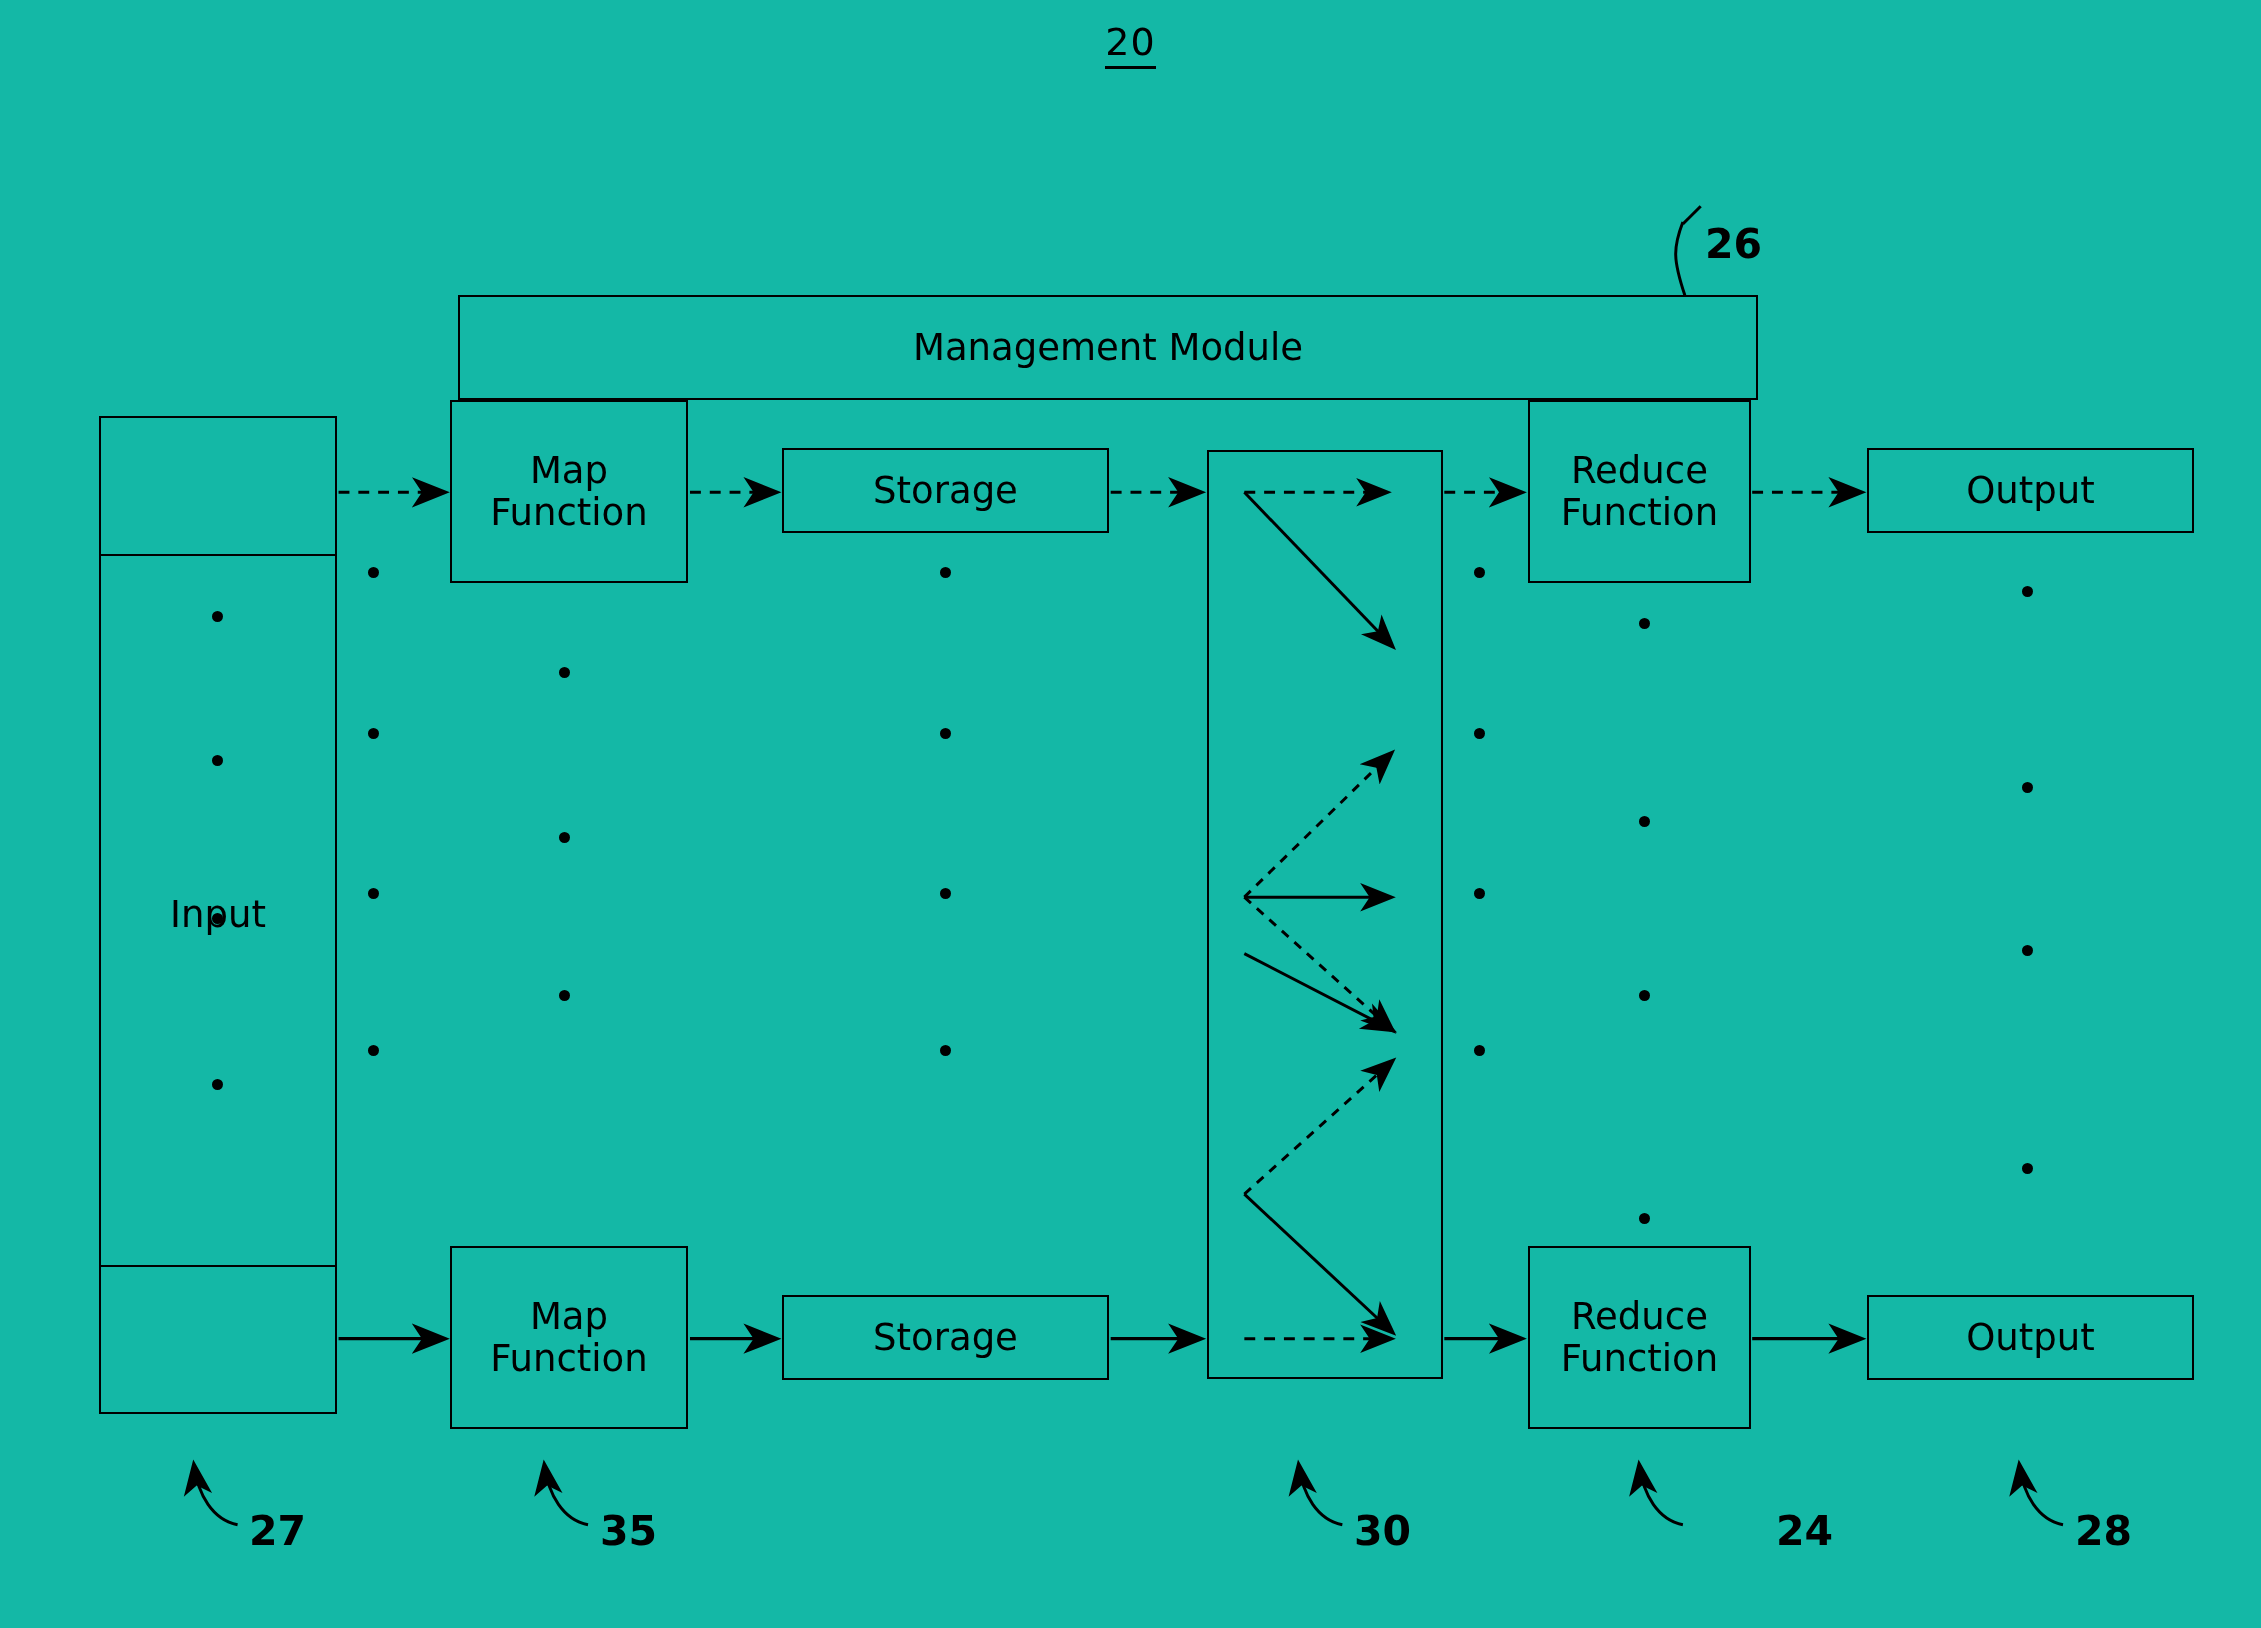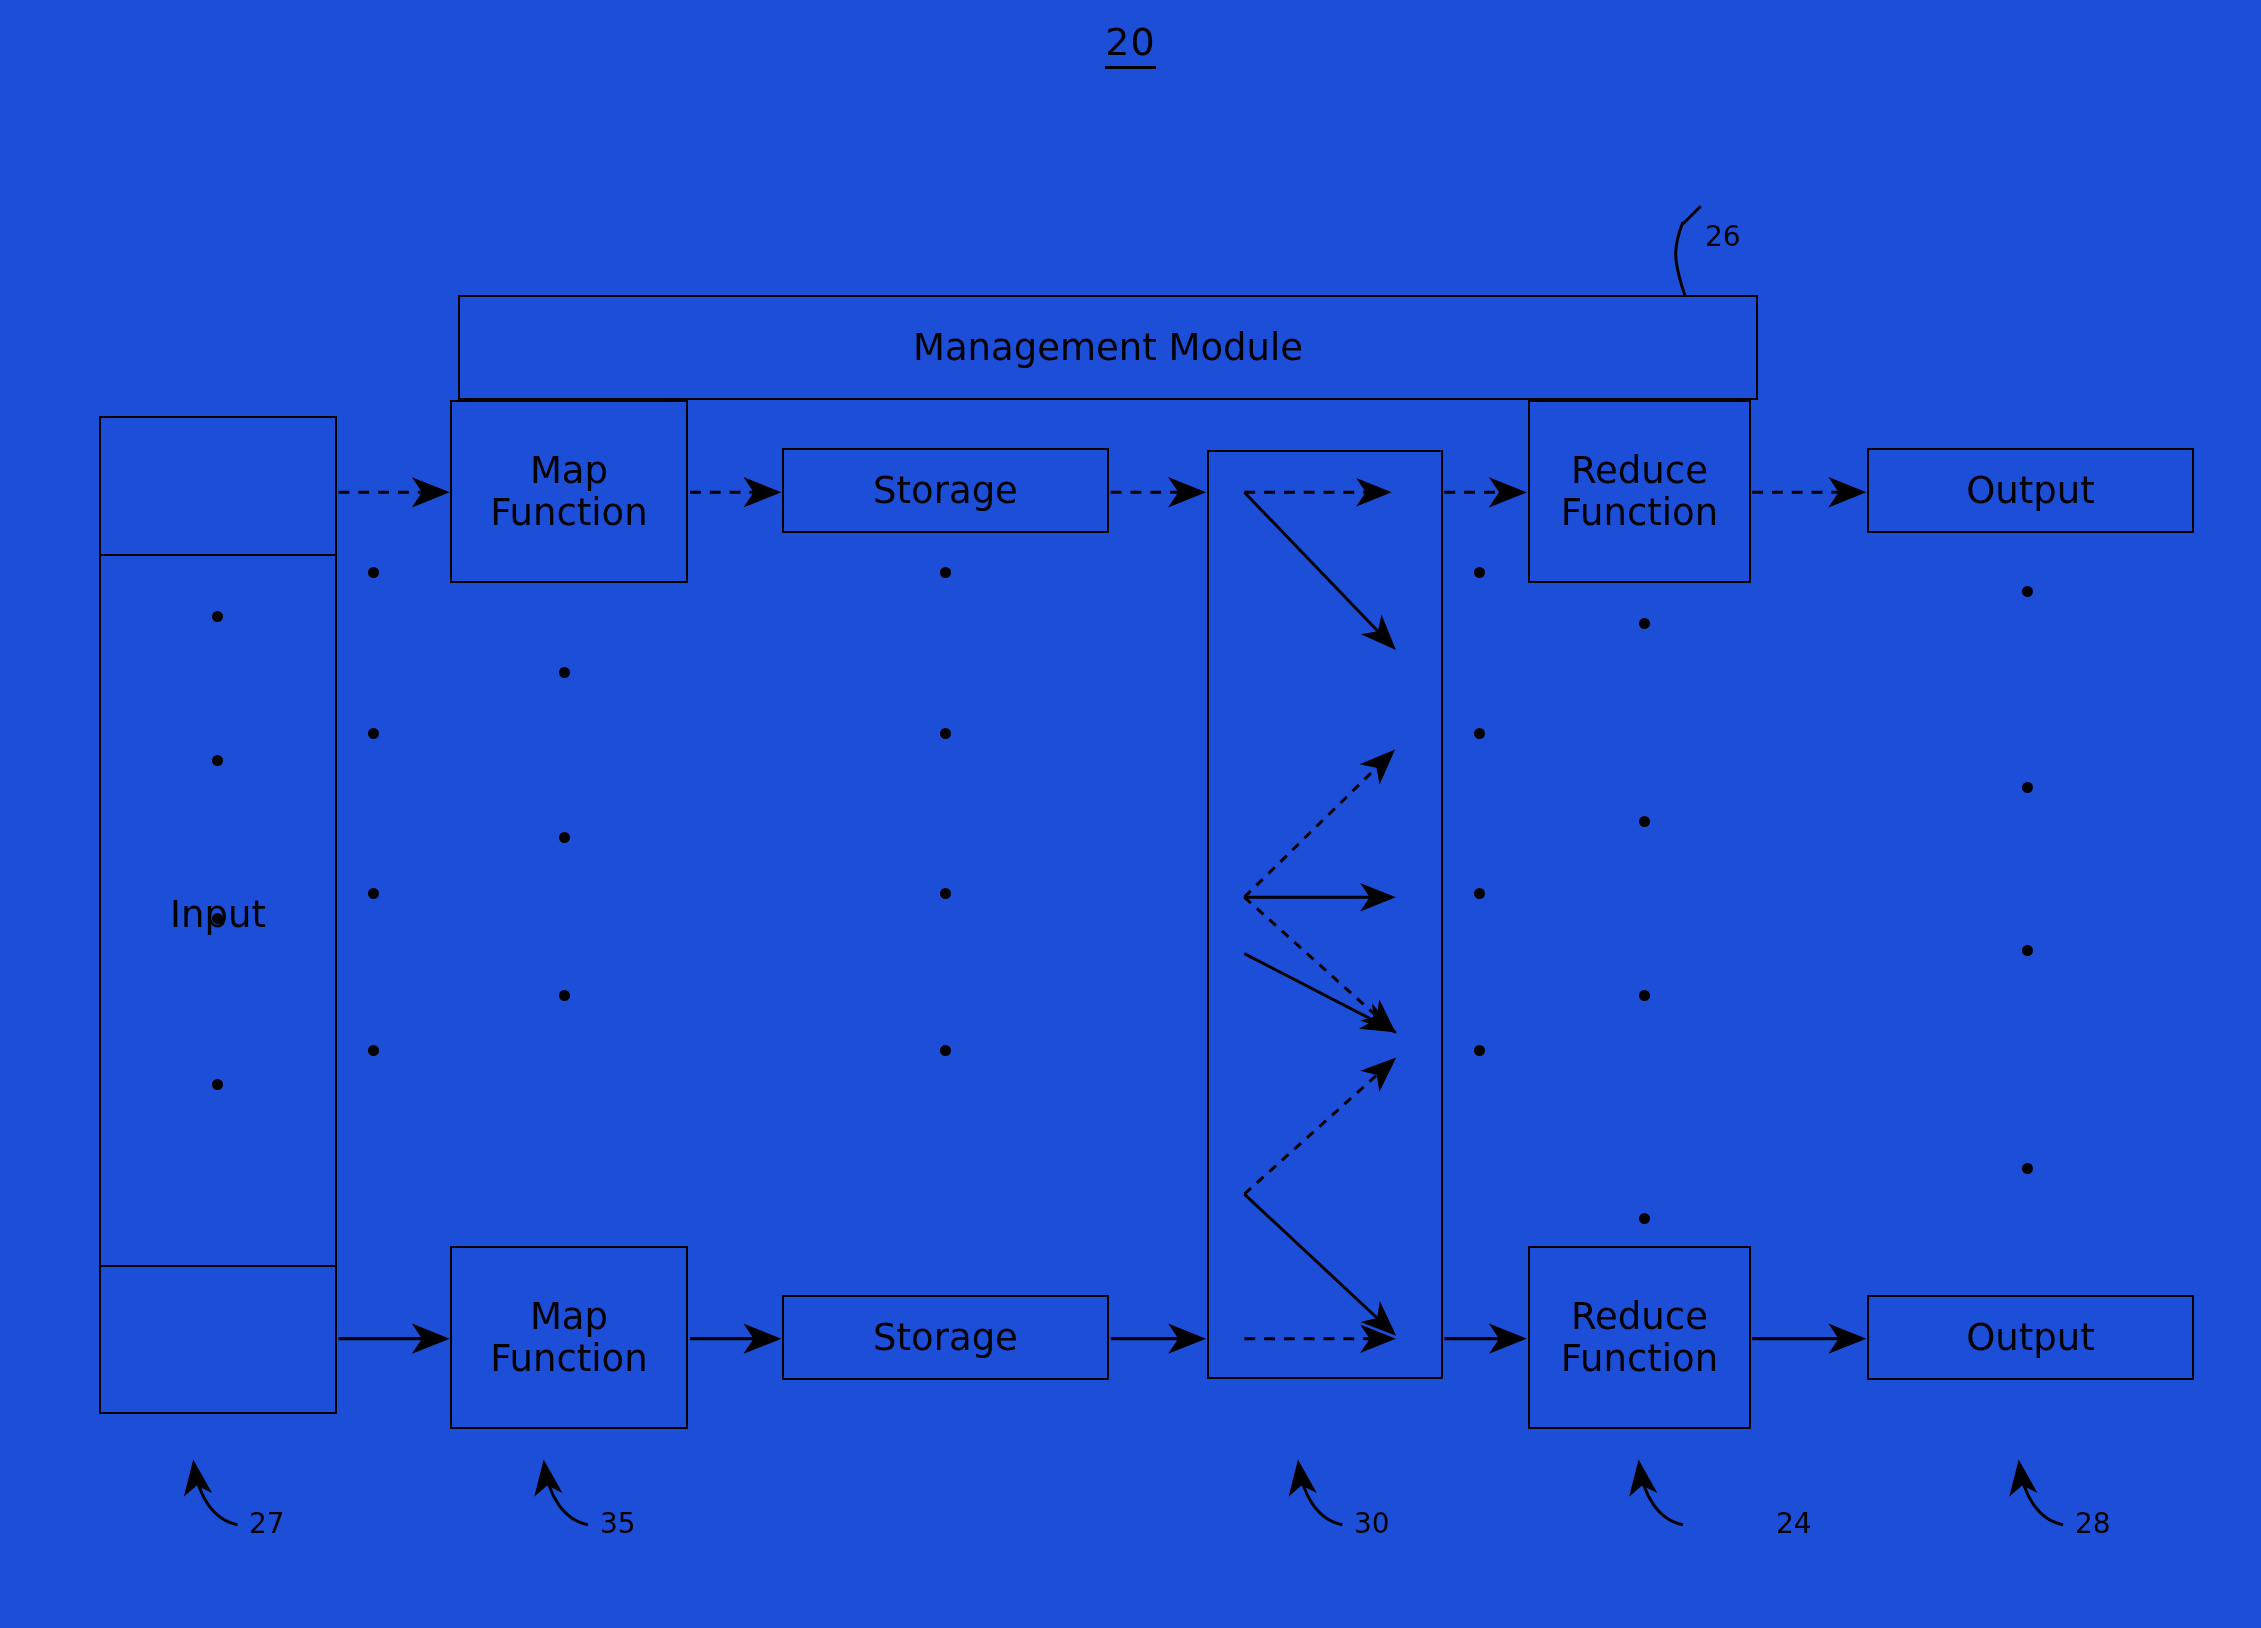--- a/index.html
+++ b/index.html
@@ -5,21 +5,21 @@
   html,body{margin:0;padding:0;background:#ffffff;}
   body{
     font-family:"DejaVu Sans", sans-serif;
     color:#000;
     -webkit-font-smoothing:none;
   }
   #stage{
     position:relative;
     width:2261px;
     height:1629px;
-    background:#1d4ed8;
+    background:#14b8a6;
     overflow:hidden;
   }
   
   .fig-num{
     position:absolute;
     left:0; right:0;
     top:20px;
     text-align:center;
     font-size:38px;
     letter-spacing:1px;
@@ -59,21 +59,22 @@
   
   #vec{
     position:absolute;
     left:0; top:0;
     width:2261px;
     height:1629px;
     overflow:visible;
   }
   .ref-num{
     position:absolute;
-    font-size:28px;
+    font-size:41px;
+    font-weight:bold;
   }
 </style>
 </head>
 <body>
 
 <div id="stage">
 
   <div class="fig-num">
     <span>20</span>
   </div>

